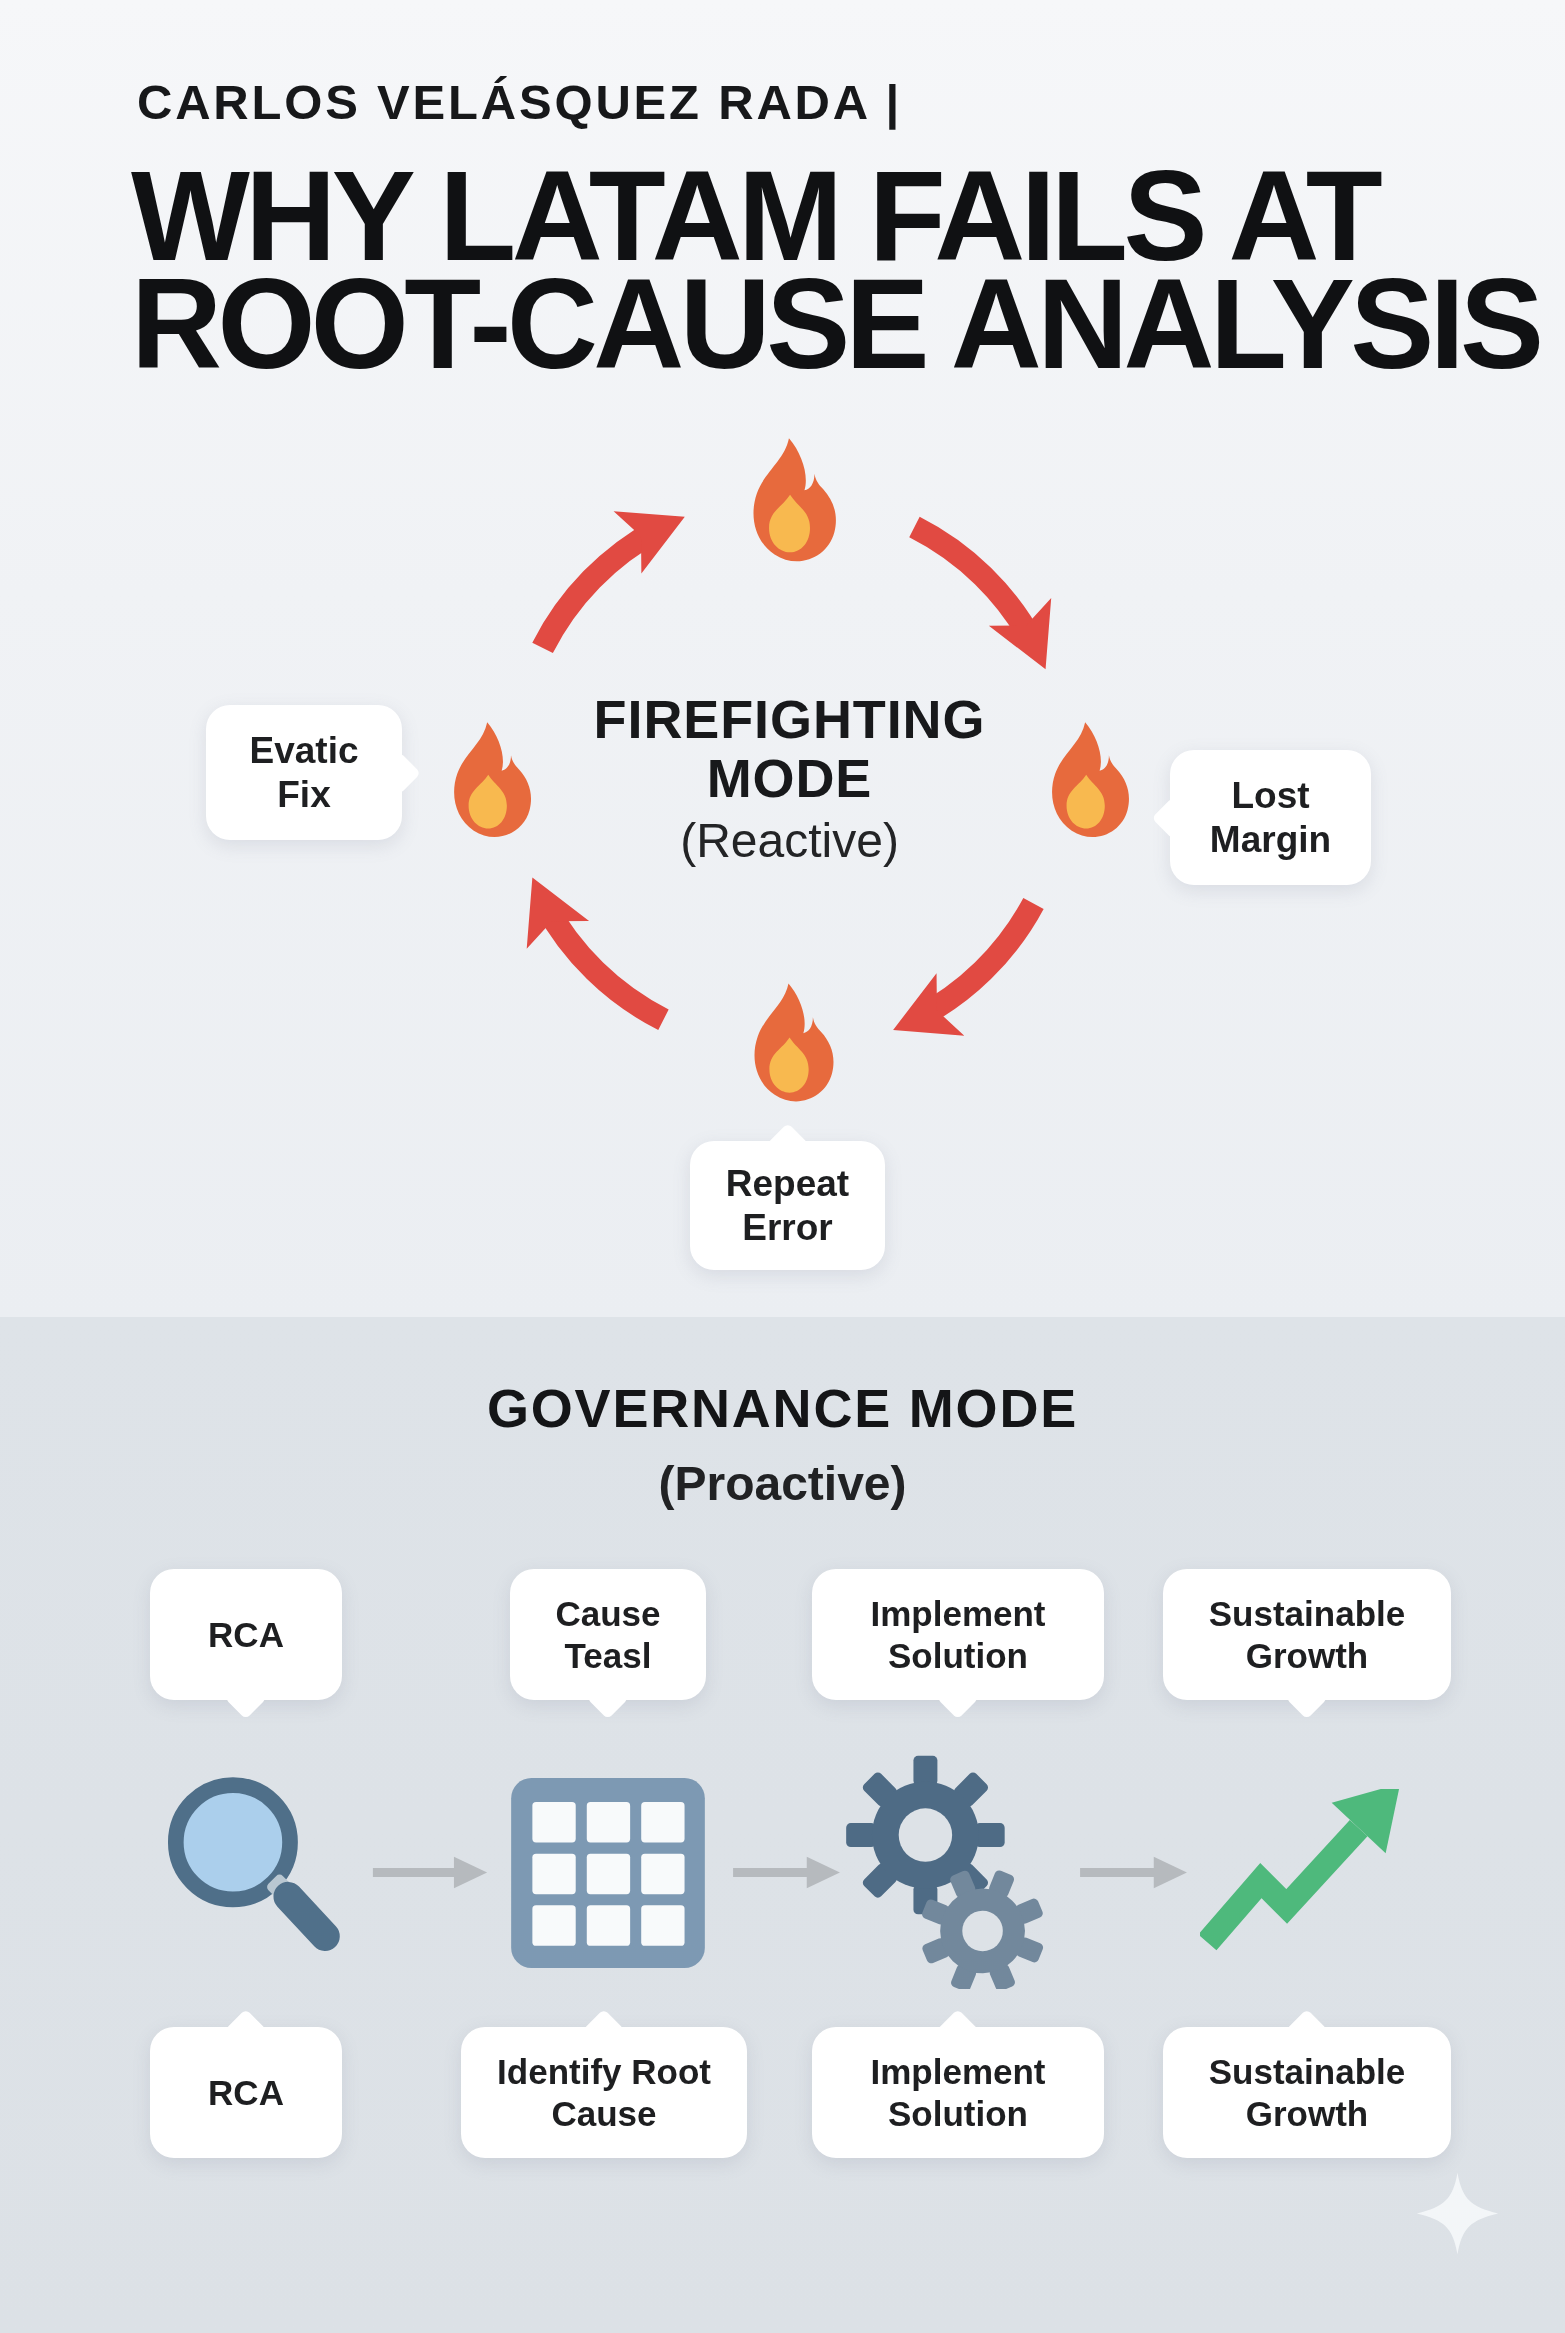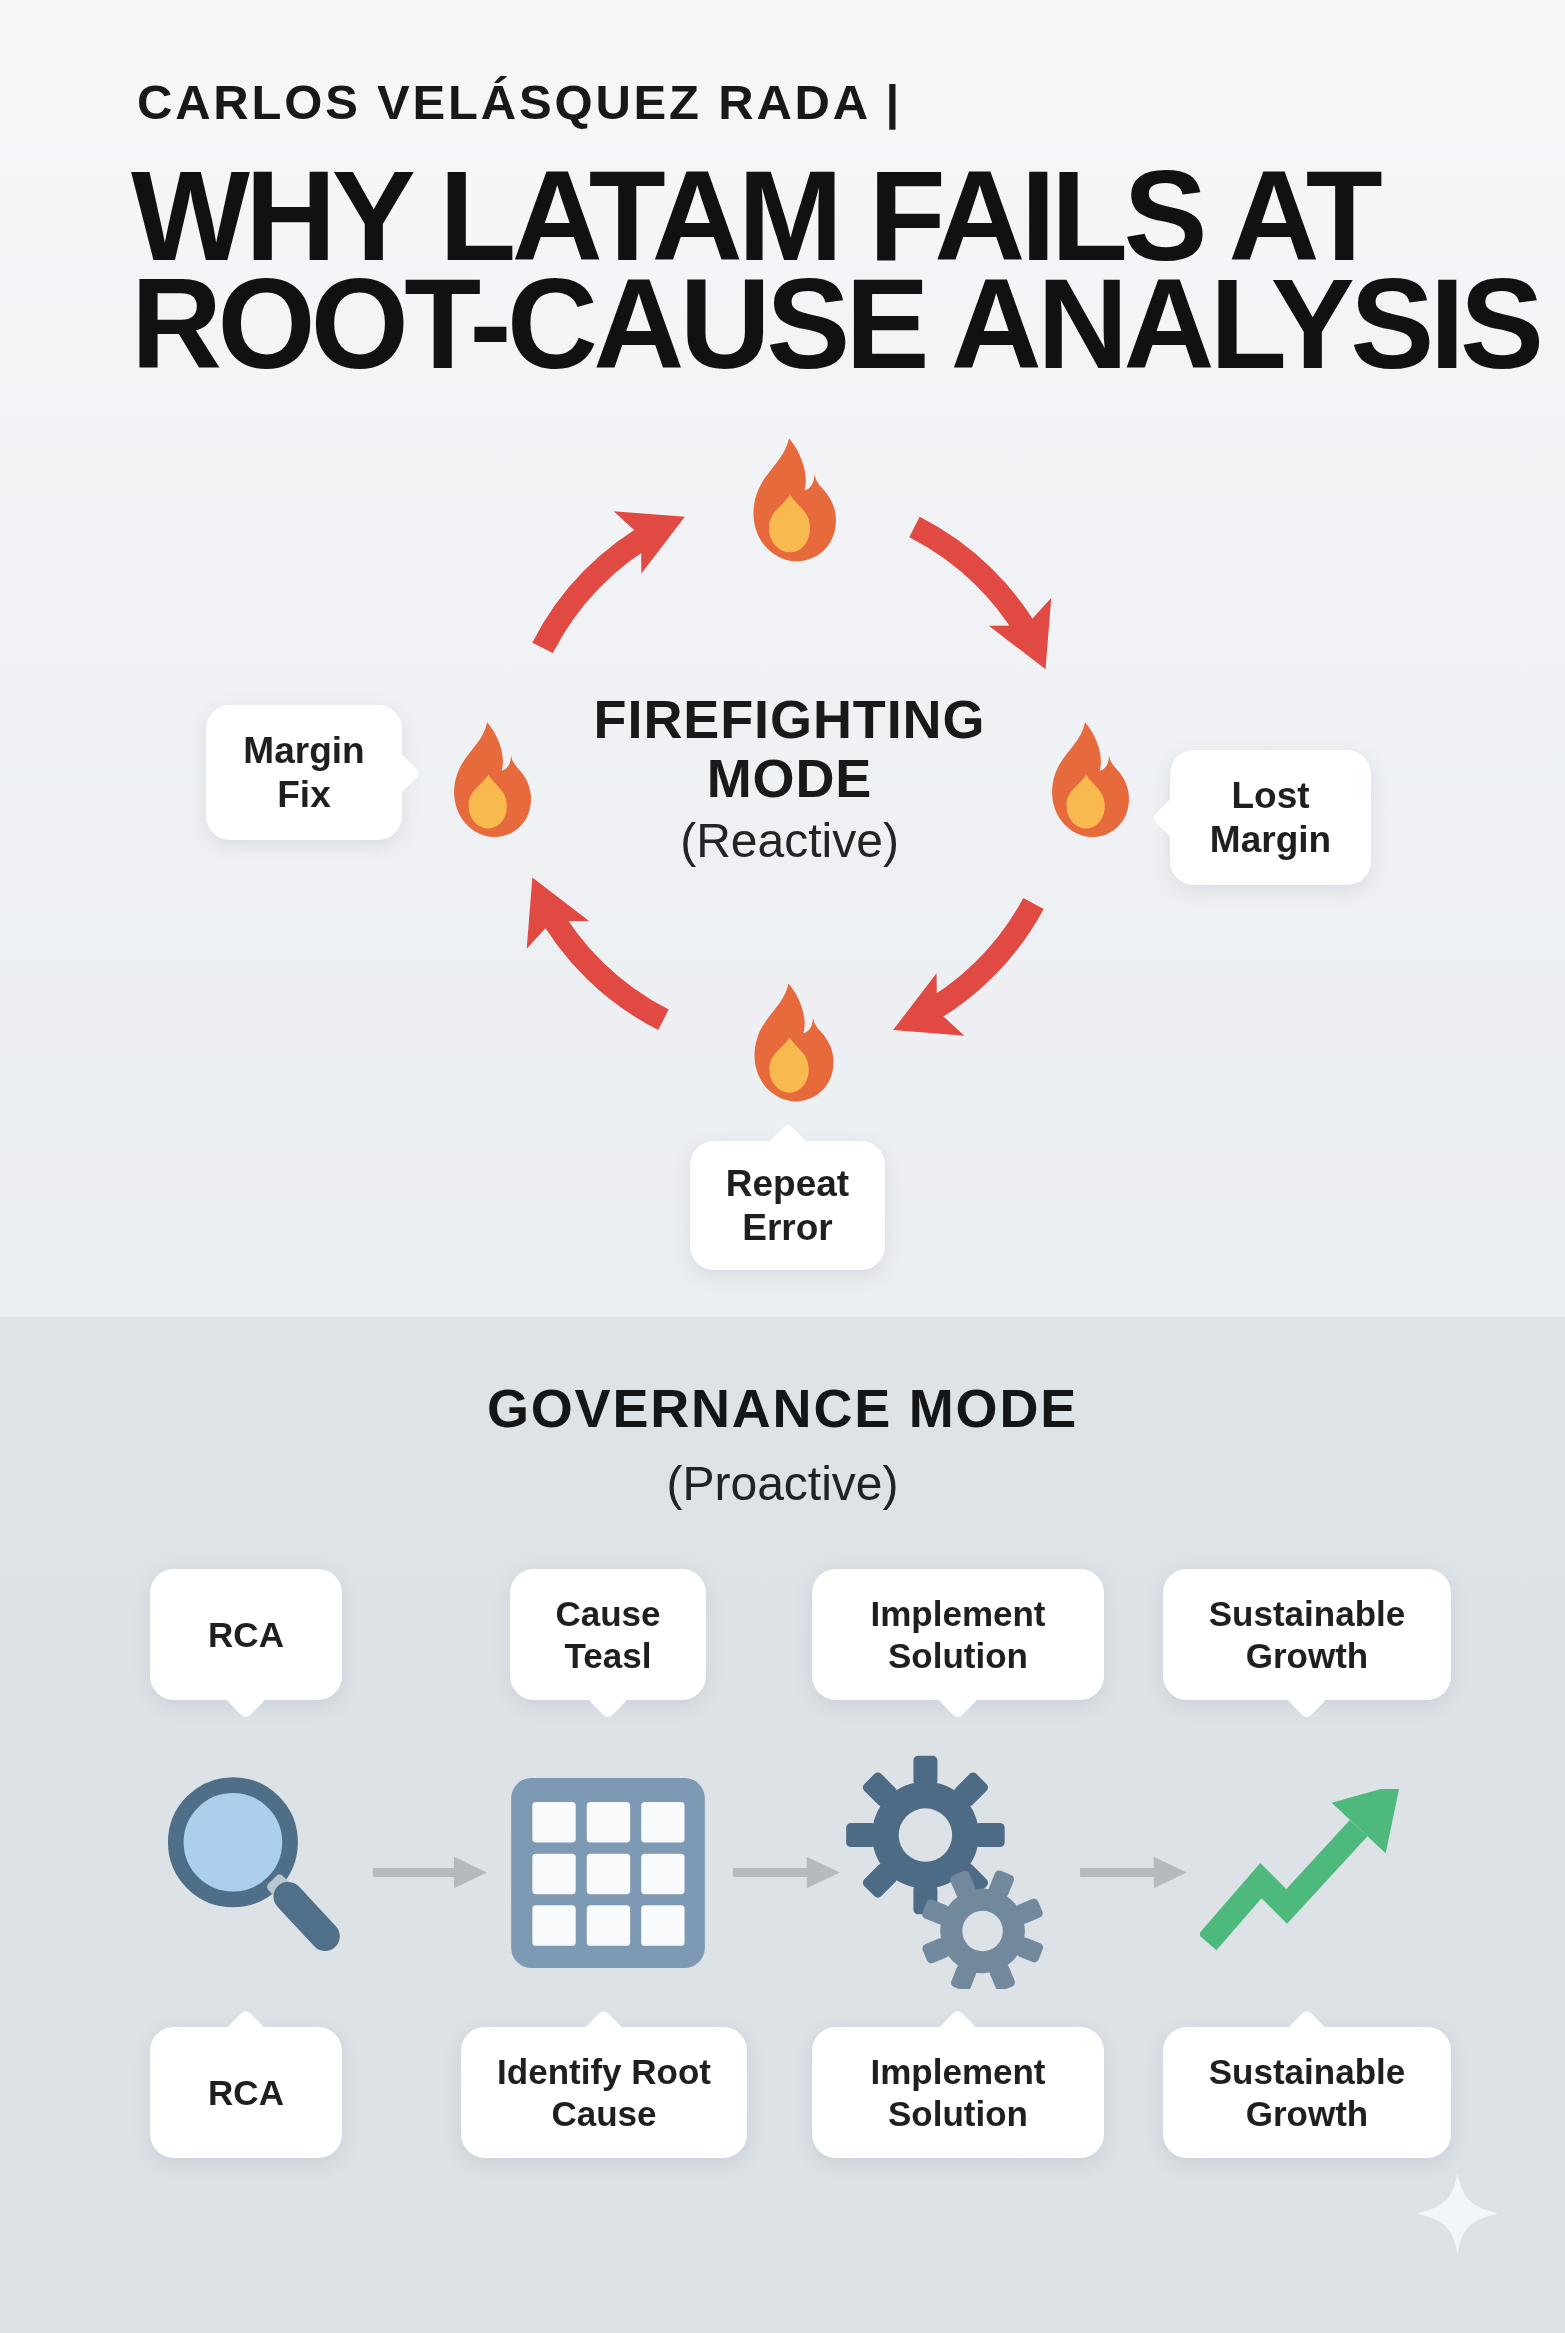--- a/index.html
+++ b/index.html
@@ -46,21 +46,21 @@
   .tail.top{top:-12px;left:50%;margin-left:-14.8px;}
   .tail.bottom{bottom:-12px;left:50%;margin-left:-14.8px;}
   .bubble.fire{font-size:37px;line-height:44px;font-weight:600;}
   .bubble.gov{font-size:35px;line-height:42px;font-weight:600;}
   .gov-title{
     position:absolute;left:0;top:1377px;width:1565px;text-align:center;
     font-size:54px;font-weight:bold;letter-spacing:1.8px;color:#141517;
   }
   .gov-subtitle{
     position:absolute;left:0;top:1456px;width:1565px;text-align:center;
-    font-size:48px;font-weight:400;color:#212224;
+    font-size:48px;font-weight:700;color:#212224;
   }
   .icon-box{position:absolute;}
   .sparkle{position:absolute;left:1415px;top:2171px;width:85px;height:85px;}
 </style>
 </head>
 <body>
 
 <div class="section-top">
 
   <div class="byline">CARLOS VELÁSQUEZ RADA |</div>
@@ -97,21 +97,21 @@
   </svg>
 
   <div class="cycle-center">
     <div class="big">FIREFIGHTING</div>
     <div class="big">MODE</div>
     <div class="sub">(Reactive)</div>
   </div>
 
   <div class="bubble fire" style="left:206px;top:705px;width:196px;height:135px;">
     <span class="tail right"></span>
-    <span class="txt" style="width:138px;">Margin Fix</span>
+    <span class="txt" style="width:138px;">Evatic Fix</span>
   </div>
   <div class="bubble fire" style="left:1170px;top:705px;width:201px;height:135px;margin-top:45px;">
     <span class="tail left"></span>
     <span class="txt" style="width:148px;">Lost Margin</span>
   </div>
   <div class="bubble fire" style="left:690px;top:1141px;width:195px;height:129px;">
     <span class="tail top"></span>
     <span class="txt" style="width:148px;">Repeat Error</span>
   </div>
 </div>

